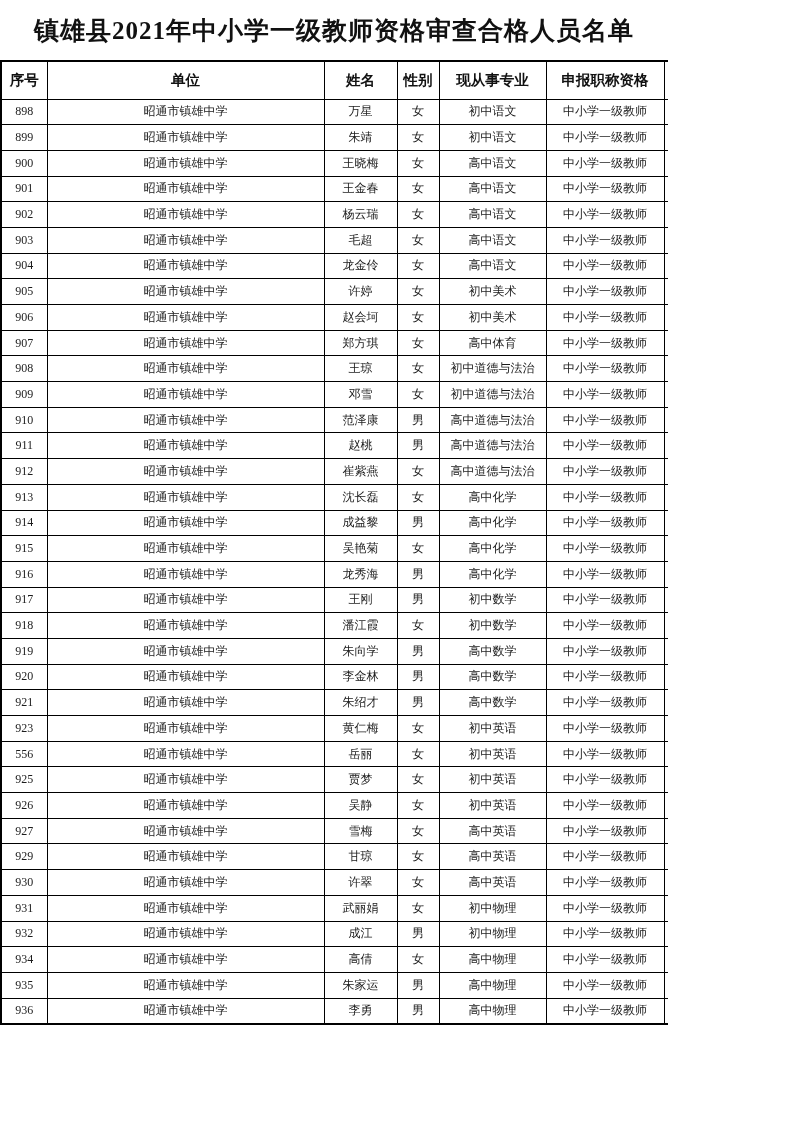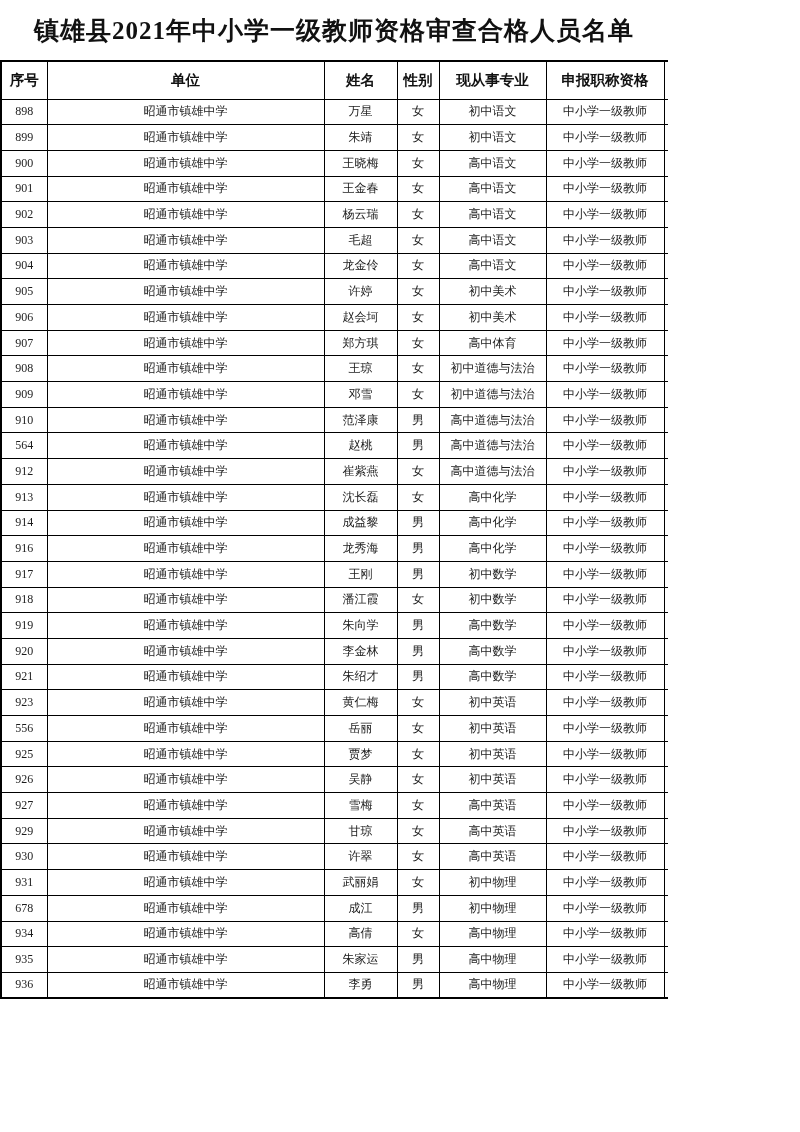--- a/index.html
+++ b/index.html
@@ -201,21 +201,21 @@
         <tr>
           <td class="no-cell">910</td>
           <td>昭通市镇雄中学</td>
           <td>范泽康</td>
           <td>男</td>
           <td>高中道德与法治</td>
           <td>中小学一级教师</td>
           <td></td>
         </tr>
         <tr>
-          <td class="no-cell">564</td>
+          <td class="no-cell">911</td>
           <td>昭通市镇雄中学</td>
           <td>赵桃</td>
           <td>男</td>
           <td>高中道德与法治</td>
           <td>中小学一级教师</td>
           <td></td>
         </tr>
         <tr>
           <td class="no-cell">912</td>
           <td>昭通市镇雄中学</td>
@@ -237,20 +237,29 @@
         <tr>
           <td class="no-cell">914</td>
           <td>昭通市镇雄中学</td>
           <td>成益黎</td>
           <td>男</td>
           <td>高中化学</td>
           <td>中小学一级教师</td>
           <td></td>
         </tr>
         <tr>
+          <td class="no-cell">915</td>
+          <td>昭通市镇雄中学</td>
+          <td>吴艳菊</td>
+          <td>女</td>
+          <td>高中化学</td>
+          <td>中小学一级教师</td>
+          <td></td>
+        </tr>
+        <tr>
           <td class="no-cell">916</td>
           <td>昭通市镇雄中学</td>
           <td>龙秀海</td>
           <td>男</td>
           <td>高中化学</td>
           <td>中小学一级教师</td>
           <td></td>
         </tr>
         <tr>
           <td class="no-cell">917</td>
@@ -363,21 +372,21 @@
         <tr>
           <td class="no-cell">931</td>
           <td>昭通市镇雄中学</td>
           <td>武丽娟</td>
           <td>女</td>
           <td>初中物理</td>
           <td>中小学一级教师</td>
           <td></td>
         </tr>
         <tr>
-          <td class="no-cell">678</td>
+          <td class="no-cell">932</td>
           <td>昭通市镇雄中学</td>
           <td>成江</td>
           <td>男</td>
           <td>初中物理</td>
           <td>中小学一级教师</td>
           <td></td>
         </tr>
         <tr>
           <td class="no-cell">934</td>
           <td>昭通市镇雄中学</td>

